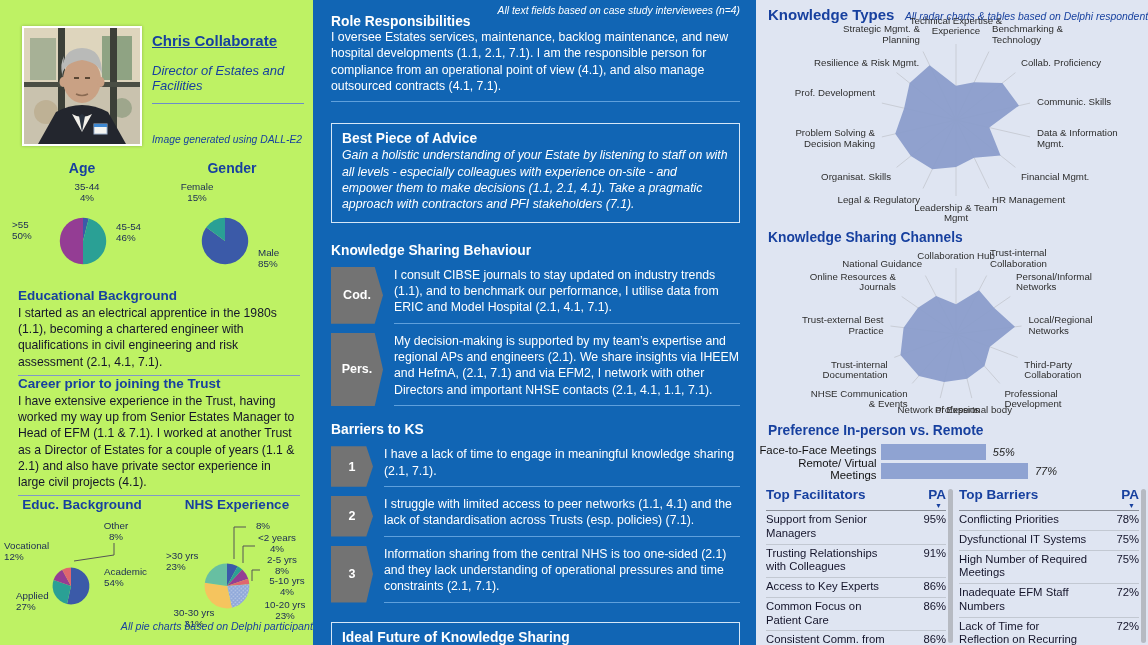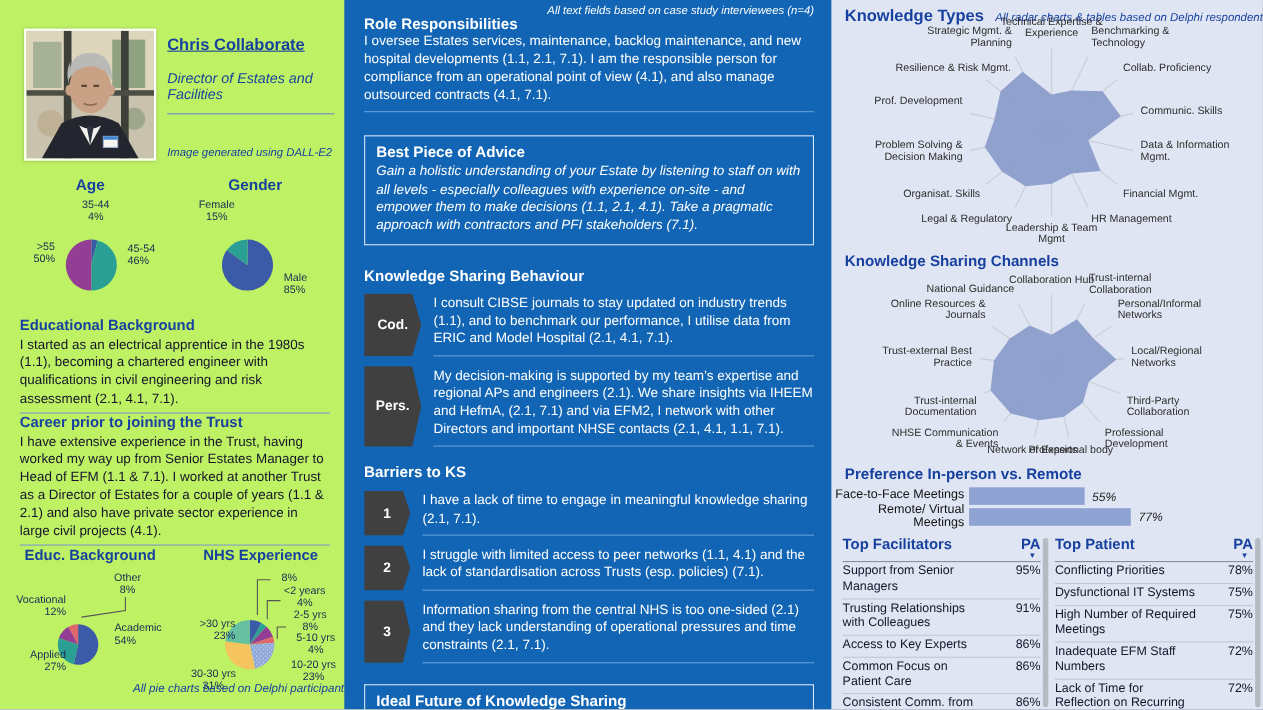--- a/index.html
+++ b/index.html
@@ -14,40 +14,40 @@
   .photo{position:absolute;left:22px;top:26px;width:116px;height:116px;border:2px solid #fff;box-shadow:0 0 3px rgba(0,0,0,.25);}
   .name-block{position:absolute;left:152px;top:32px;width:152px;}
   .persona-name{font-size:15px;font-weight:bold;color:#17409f;text-decoration:underline;}
   .persona-role{font-size:13px;font-style:italic;color:#17409f;margin-top:14px;padding-bottom:10px;border-bottom:1.5px solid #6c8cc9;}
   .img-note{font-size:10.3px;font-style:italic;color:#17409f;margin-top:30px;}
   .pie-cell{position:absolute;}
   .pie-title{position:absolute;left:0;right:0;top:0;text-align:center;font-size:14px;font-weight:bold;color:#17409f;}
   .pie-svg{position:absolute;}
   .pie-lbl{position:absolute;font-size:9.8px;line-height:1.12;color:#1b2a55;text-align:center;}
   .pie-lbl span{display:block;}
-  .pie-lbl.al-r{text-align:right;} .pie-lbl.al-l{text-align:left;}
+  .pie-lbl.al-r{text-align:left;} .pie-lbl.al-l{text-align:left;}
   .leader{position:absolute;left:0;top:0;pointer-events:none;}
   .text-sec{position:absolute;left:18px;width:282px;}
   .text-sec h2{font-size:13.5px;font-weight:bold;color:#17409f;margin-bottom:2px;}
   .text-sec p{font-size:12.2px;color:#14142a;line-height:1.33;padding-bottom:5px;border-bottom:1px solid #8099c7;}
   .left-foot{position:absolute;left:28px;right:6px;top:620px;font-size:10.6px;font-style:italic;color:#17409f;text-align:right;}
   .u{text-decoration:underline;}
   
   .col-mid, .col-mid *{color:#fff;}
   .mid-note{position:absolute;top:5px;right:16px;font-size:10.3px;font-style:italic;}
   .mid-h{font-size:13.8px;font-weight:bold;}
   .mid-body{font-size:12.3px;line-height:1.33;}
   .rule{border-bottom:1px solid #5fa0dc;padding-bottom:7px;}
   .advice-box,.ideal-box{border:1.5px solid #d5e7f7;padding:7px 10px 9px 10px;}
   .advice-box{margin-top:21px;}
   .ideal-box{margin-top:19px;}
   .box-body{font-style:italic;margin-top:1px;}
   .sec-gap{margin-top:20px;}
   .flex-row{display:flex;align-items:stretch;gap:11px;margin-top:9px;}
-  .chev{flex:0 0 52px;background:#404040;clip-path:polygon(0 0,84% 0,100% 50%,84% 100%,0 100%);
+  .chev{flex:0 0 52px;background:#737373;clip-path:polygon(0 0,84% 0,100% 50%,84% 100%,0 100%);
         display:flex;align-items:center;justify-content:center;font-weight:bold;font-size:12.5px;}
   .chev-num{flex:0 0 42px;}
   .row-text{flex:1;}
   
   .rc-head{position:absolute;left:12px;top:6px;white-space:nowrap;}
   .rc-title{display:inline;font-size:15px;font-weight:bold;color:#17409f;}
   .rc-note{display:inline;font-size:10.4px;font-style:italic;color:#17409f;margin-left:6px;}
   .radar{position:absolute;left:0;width:392px;}
   #radar-kt{top:22px;height:210px;}
   #radar-ch{top:250px;height:176px;}
@@ -226,21 +226,21 @@
           <span>4%</span>
         </div>
       <div class="pie-lbl" style="left:96px;top:103px;width:54px;">
           <span>10-20 yrs</span>
           <span>23%</span>
         </div>
       <div class="pie-lbl" style="left:2px;top:111px;width:60px;">
           <span>30-30 yrs</span>
           <span>31%</span>
         </div>
-      <div class="pie-lbl al-r" style="left:4px;top:54px;width:48px;margin-top:12px;">
+      <div class="pie-lbl al-r" style="left:4px;top:54px;width:48px;">
           <span>&gt;30 yrs</span>
           <span>23%</span>
         </div>
     </div>
 
     <div class="left-foot"><span>All pie charts based on Delphi participants (n=</span><span class="u">26</span><span>)</span></div>
   </div>
 
   <div class="col-mid">
     <div class="mid-note">All text fields based on case study interviewees (n=4)</div>
@@ -390,21 +390,21 @@
           <div class="trow">
             <div class="tlab">Consistent Comm. from NHSE</div>
             <div class="tval">86%</div>
           </div>
         </div>
     </div>
     <div class="scrollbar" id="sb1"></div>
 
     <div class="ptable" id="tbl-bar">
       <div class="thead">
-        <span class="tname">Top Patient</span>
+        <span class="tname">Top Barriers</span>
         <span class="pa">PA</span>
         <span class="sort-arrow">▼</span>
       </div>
       <div class="tbody">
           <div class="trow">
             <div class="tlab">Conflicting Priorities</div>
             <div class="tval">78%</div>
           </div>
           <div class="trow">
             <div class="tlab">Dysfunctional IT Systems</div>

